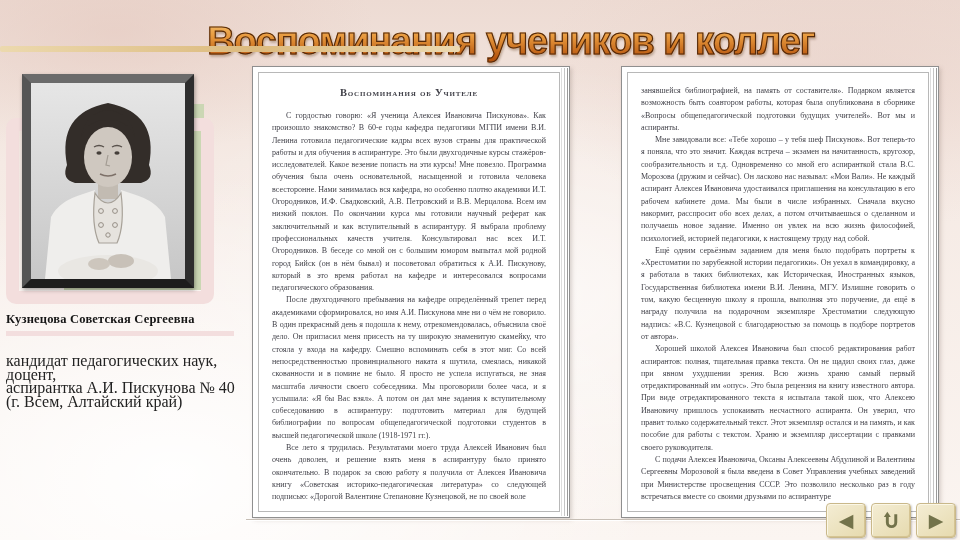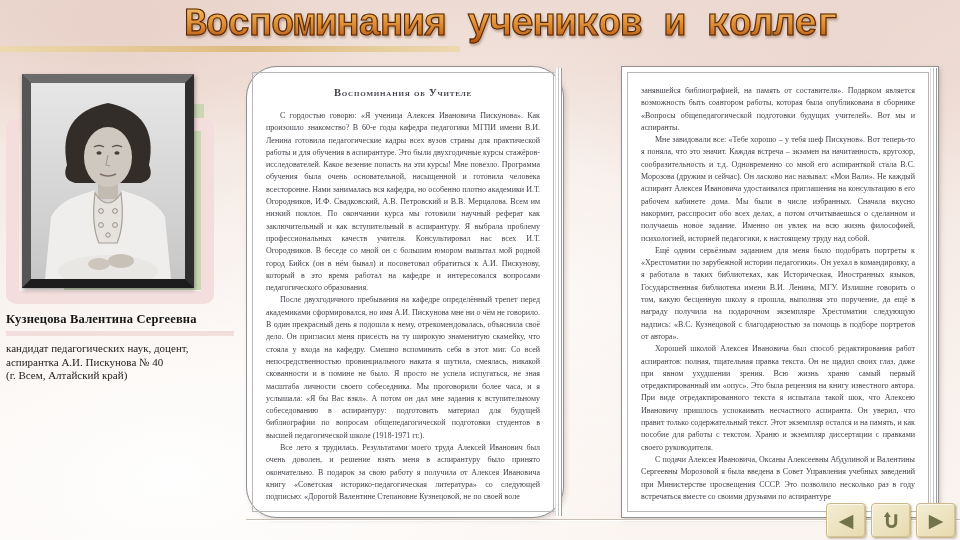--- a/index.html
+++ b/index.html
@@ -10,22 +10,22 @@
     background-image:
       radial-gradient(ellipse 420px 200px at 12% 6%, rgba(227,198,188,.55), transparent 62%),
       radial-gradient(ellipse 520px 260px at 88% 14%, rgba(231,205,196,.5), transparent 60%),
       radial-gradient(ellipse 680px 420px at 18% 88%, rgba(255,255,255,.95), transparent 72%),
       radial-gradient(ellipse 560px 330px at 55% 55%, rgba(255,255,255,.65), transparent 70%),
       linear-gradient(180deg,#eddbd3 0%,#f5eae4 30%,#fbf5f1 100%);
   }
   
   .title-band{position:absolute;top:0;left:70px;right:8px;height:52px;text-align:center;}
   .slide-title{
-    margin:0;display:inline-block;line-height:50px;
-    font-family:Liberation Mono, monospace;
+    margin:16px;display:inline-block;line-height:50px;
+    font-family:Liberation Sans, sans-serif;
     font-weight:700;font-size:38px;letter-spacing:-1px;
     color:#c0601a;
     background:linear-gradient(180deg,#f6c777 5%,#e89a3e 40%,#b5530d 85%);
     -webkit-background-clip:text;background-clip:text;
     -webkit-text-fill-color:transparent;
     -webkit-text-stroke:1.1px #53290b;
     filter:drop-shadow(1px 2px 1px rgba(96,62,30,.35));
   }
   .title-underline{
     position:absolute;left:0;top:46px;width:460px;height:6px;
@@ -40,28 +40,28 @@
   }
   .portrait{
     position:absolute;left:22px;top:74px;width:172px;height:214px;box-sizing:border-box;
     border:9px solid;border-color:#6b6b6b #2e2e2e #1d1d1d #555555;
     background:#d9d9d9;box-shadow:1px 2px 4px rgba(0,0,0,.35), inset 0 0 0 1px #8a8a8a;
   }
   .portrait svg{display:block;width:100%;height:100%;}
   .caption{position:absolute;left:6px;top:312px;width:234px;color:#161616;}
   .caption-name{font-weight:700;font-size:12.5px;letter-spacing:.2px;}
   .caption-rule{margin-top:4px;width:228px;height:5px;background:#f3dede;}
-  .caption-desc{margin-top:6px;font-size:11px;line-height:13.5px;color:#222;}
+  .caption-desc{margin-top:18px;font-size:16px;line-height:13.5px;color:#222;}
   
   .page{
     position:absolute;top:66px;width:318px;height:452px;background:#fff;
     border:1px solid #8f8f8f;box-sizing:border-box;
     box-shadow:2px 2px 4px rgba(120,100,90,.25);
   }
-  .page-left{left:246px;border-radius:31px;}
+  .page-left{left:252px;}
   .page-right{left:584px;margin-left:37px;}
   .page-inner{
     position:absolute;top:5px;left:5px;right:9px;bottom:5px;
     border:1px solid #b8b8b8;padding:12px 13px 8px 13px;overflow:hidden;
     color:#42424a;
   }
   .page-edge{
     position:absolute;top:1px;bottom:1px;right:1px;width:7px;
     background:repeating-linear-gradient(to left,#9a9a9a 0 1px,#ffffff 1px 3px,#c4c4c4 3px 4px,#ffffff 4px 6px,#dddddd 6px 7px);
   }
@@ -134,21 +134,21 @@
       <circle cx="70" cy="142" r="2.4" fill="none" stroke="#968f86" stroke-width="1"></circle>
       <circle cx="84" cy="142" r="2.4" fill="none" stroke="#968f86" stroke-width="1"></circle>
       <circle cx="77" cy="152" r="2.2" fill="none" stroke="#968f86" stroke-width="1"></circle>
 
       <ellipse cx="77" cy="188" rx="50" ry="16" fill="#e9e7e3"></ellipse>
       <ellipse cx="90" cy="178" rx="13" ry="7" fill="#c8c1b8"></ellipse>
       <ellipse cx="68" cy="181" rx="11" ry="6" fill="#cdc6bd"></ellipse>
     </svg>
   </div>
   <div class="caption">
-    <div class="caption-name">Кузнецова Валентина Сергеевна</div>
+    <div class="caption-name">Кузнецова Советская Сергеевна</div>
     <div class="caption-rule"></div>
     <div class="caption-desc">
       <div>кандидат педагогических наук, доцент,</div>
       <div>аспирантка А.И. Пискунова № 40</div>
       <div>(г. Всем, Алтайский край)</div>
     </div>
   </div>
 
   <div class="page page-left">
     <div class="page-inner">

